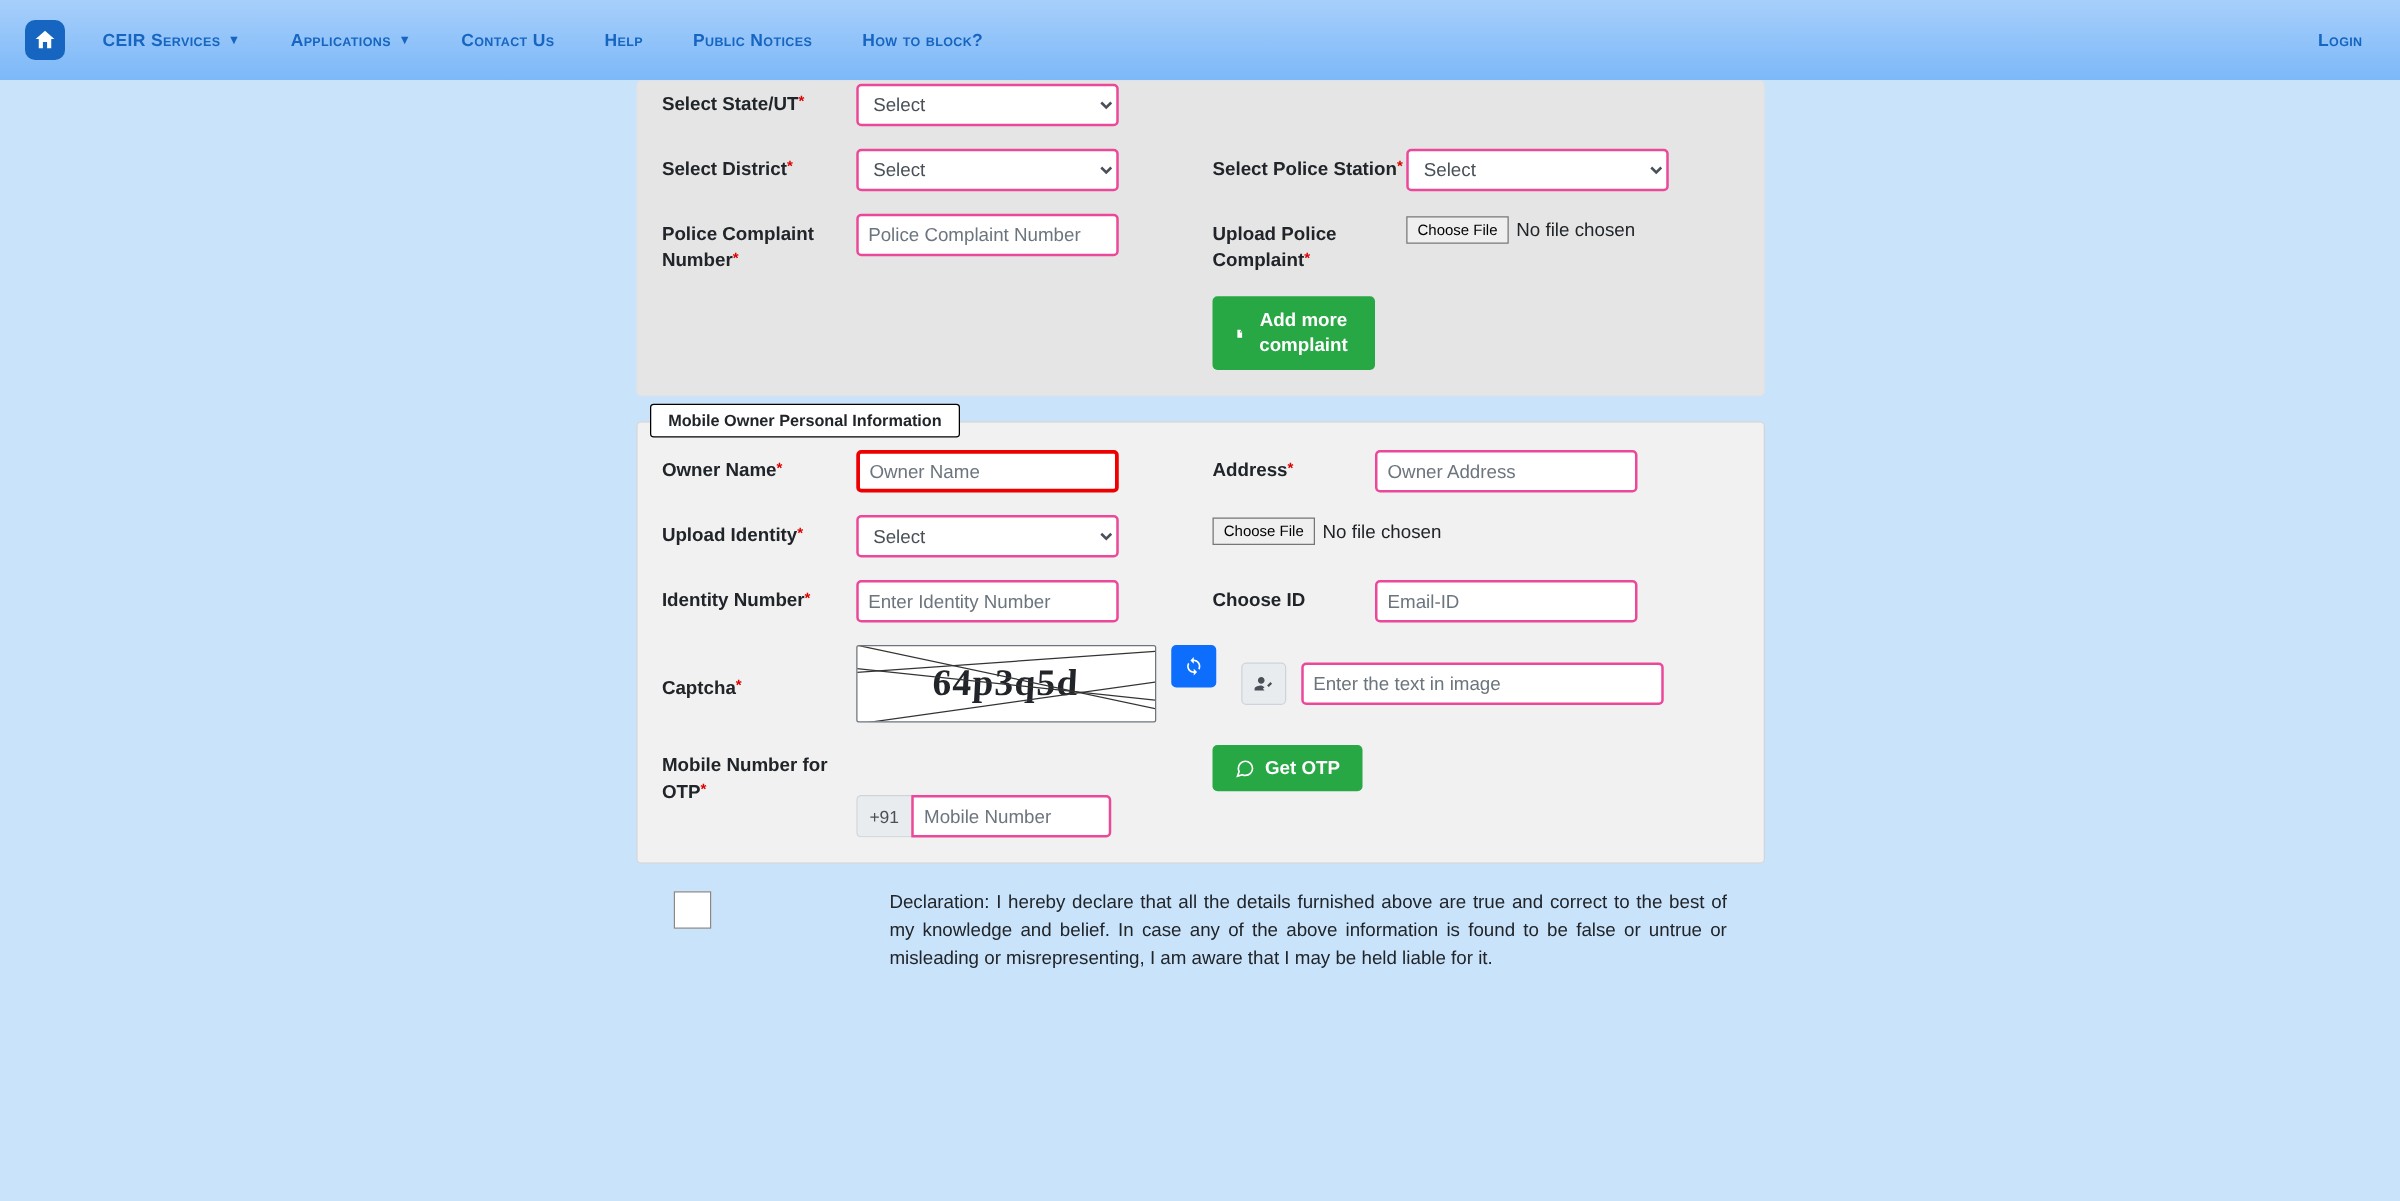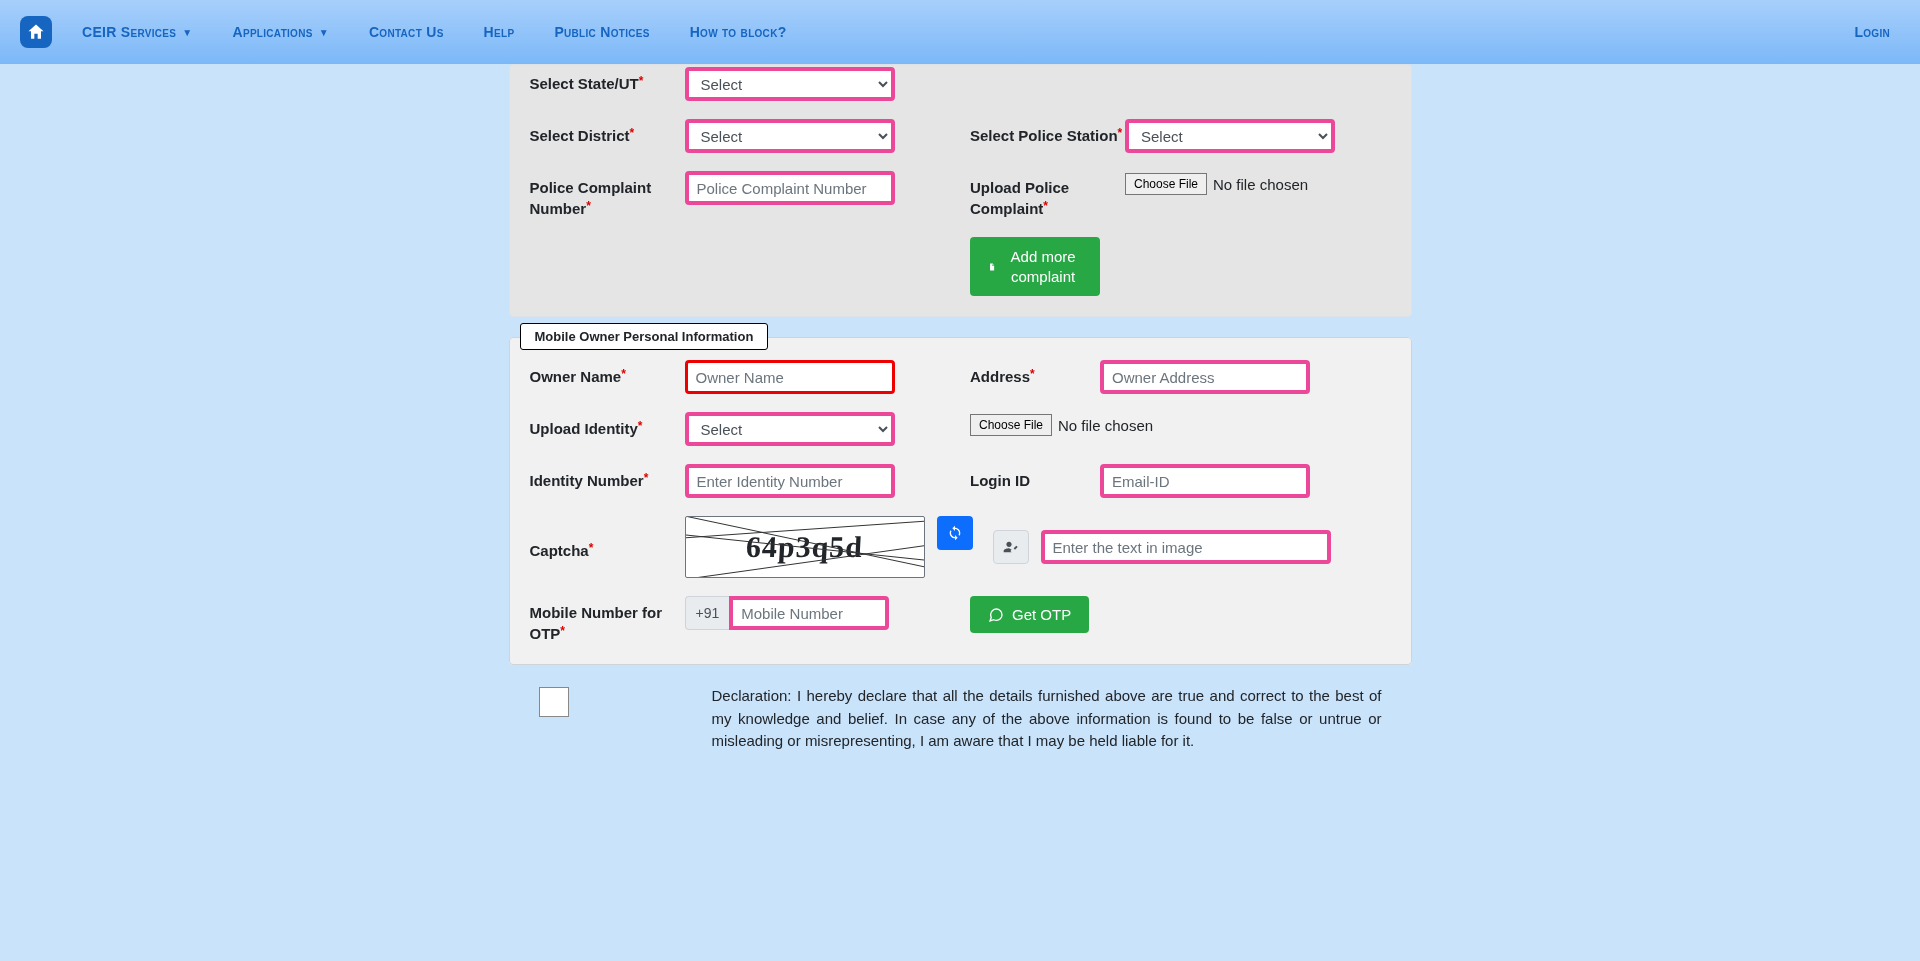--- a/index.html
+++ b/index.html
@@ -20,49 +20,49 @@
 .row { display: flex; gap: 20px; margin-bottom: 18px; align-items: flex-start; }
 .row:last-child { margin-bottom: 0; }
 .col { flex: 1; display: flex; align-items: flex-start; }
 .col.empty { }
 
 .label { width: 155px; font-weight: 700; font-size: 15px; color: #212529; line-height: 1.4; padding-top: 6px; flex-shrink: 0; }
 .label.w-narrow { width: 130px; }
 .req { color: #d00; font-size: 12px; vertical-align: top; }
 
 .control { flex: 1; }
-select.fc, input.fc { width: 100%; max-width: 210px; height: 34px; border: 4px solid #ec4899; border-radius: 4px; padding: 4px 8px; font-size: 15px; color: #495057; background: #fff; }
+select.fc, input.fc { width: 100%; max-width: 210px; height: 34px; border: 2px solid #ec4899; border-radius: 4px; padding: 4px 8px; font-size: 15px; color: #495057; background: #fff; }
 input.fc::placeholder { color: #6c757d; }
 select.fc { padding-right: 24px; }
 .fc-wide { max-width: none; }
 
 .file-wrap { display: flex; align-items: center; gap: 6px; padding-top: 2px; }
 .file-btn { border: 1px solid #767676; background: #efefef; padding: 3px 8px; font-size: 12px; cursor: pointer; }
 .file-txt { font-size: 15px; }
 
-.btn { border: none; border-radius: 4px; cursor: pointer; font-size: 15px; font-weight: 400; display: inline-flex; align-items: center; justify-content: center; gap: 8px; padding: 10px 18px; }
+.btn { border: none; border-radius: 4px; cursor: pointer; font-size: 15px; font-weight: 700; display: inline-flex; align-items: center; justify-content: center; gap: 8px; padding: 10px 18px; }
 .btn-green { background: #28a745; color: #fff; }
 .btn-blue-icon { background: #0d6efd; color: #fff; width: 36px; height: 34px; padding: 0; border-radius: 4px; }
 .btn-grey-icon { background: #e9ecef; color: #495057; width: 36px; height: 34px; padding: 0; border-radius: 4px; border: 1px solid #ced4da; }
 
 fieldset.card-fieldset { background: #f1f1f1; border: 1px solid #ced4da; border-radius: 4px; padding: 22px 20px 20px 20px; position: relative; margin-top: 20px; }
 fieldset.card-fieldset legend { background: #fff; border: 1px solid #000000; border-radius: 3px; padding: 5px 14px; font-weight: 700; font-size: 13px; color: #212529; position: absolute; top: -15px; left: 10px; }
 
 .highlight-input { border: 3px solid #e00 !important; }
 
 .captcha-box { width: 240px; height: 62px; border: 1px solid #6c757d; border-radius: 2px; background: #fff; display:flex; align-items:center; justify-content:center; position:relative; overflow:hidden; }
 .captcha-text { font-family: 'Comic Sans MS', cursive; font-size: 30px; font-weight: bold; letter-spacing: 1px; transform: skewX(-3deg); }
 .captcha-line { position:absolute; width:130%; height:1px; background:#333; }
 
 .declaration-row { display: flex; align-items: flex-start; padding: 20px 30px 0 30px; gap: 20px; justify-content: space-between; }
 .decl-checkbox { width: 30px; height: 30px; border: 1px solid #888; background: #fff; flex-shrink: 0; margin-top: 2px; }
 .decl-text { font-size: 15px; line-height: 1.5; color: #212529; text-align: justify; max-width: 670px; }
 
 .otp-prefix { background: #e9ecef; border: 1px solid #ced4da; border-right: none; height:34px; display:inline-flex; align-items:center; padding:0 10px; border-radius:4px 0 0 4px; color:#495057; }
-.otp-group { display:flex; }
+.otp-group { display:flex;margin-top:40px; }
 .otp-group input.fc { border-radius: 0 4px 4px 0; max-width:160px; }
 
 .addmore-cell { display:flex; justify-content:flex-start; }
 .addmore-cell .btn { max-width:130px; line-height:1.3; }
 
 .captcha-input-row { display:flex; align-items:center; gap:12px; }
 .captcha-input-row input.fc { max-width: 290px; }
 </style>
 </head>
 <body>
@@ -161,21 +161,21 @@
       </div>
     </div>
   </div>
 
   <div class="row">
     <div class="col">
       <div class="label"><span>Identity Number</span><span class="req">*</span></div>
       <div class="control"><input class="fc" placeholder="Enter Identity Number" style=""></div>
     </div>
     <div class="col">
-      <div class="label w-narrow"><span>Login ID</span></div>
+      <div class="label w-narrow"><span>Choose ID</span></div>
       <div class="control"><input class="fc" placeholder="Email-ID" style=""></div>
     </div>
   </div>
 
   <div class="row" style="align-items:center;">
     <div class="col" style="align-items:center;">
       <div class="label"><span>Captcha</span><span class="req">*</span></div>
       <div class="control">
         <div style="display:flex; align-items:flex-start; gap:12px;">
           <div class="captcha-box">

